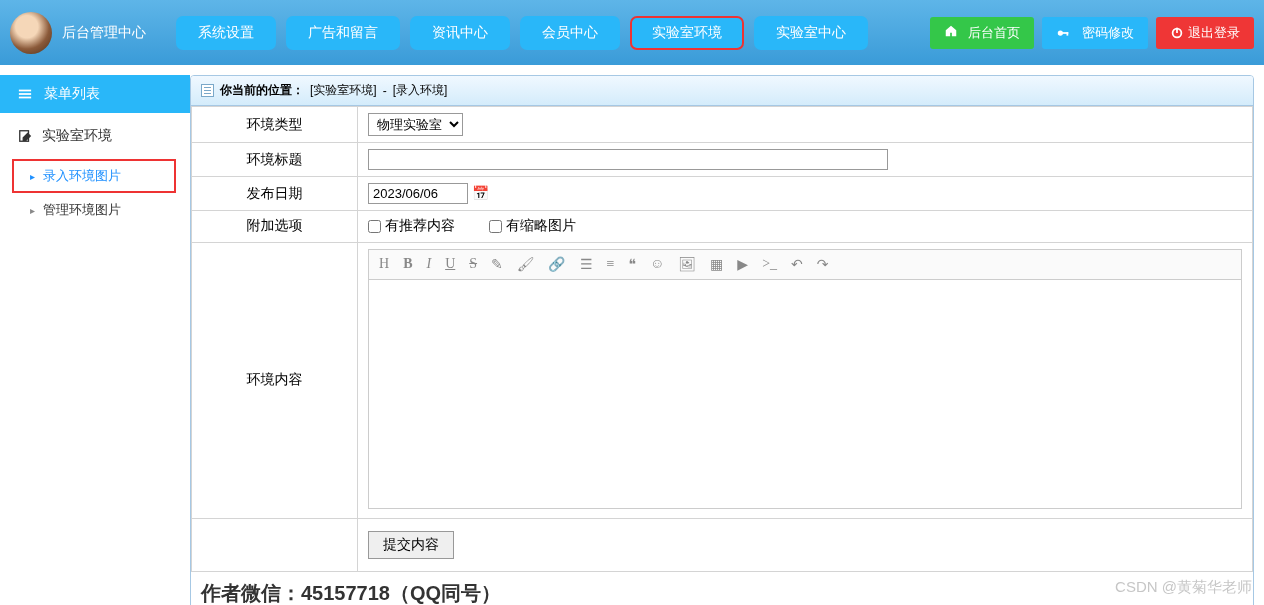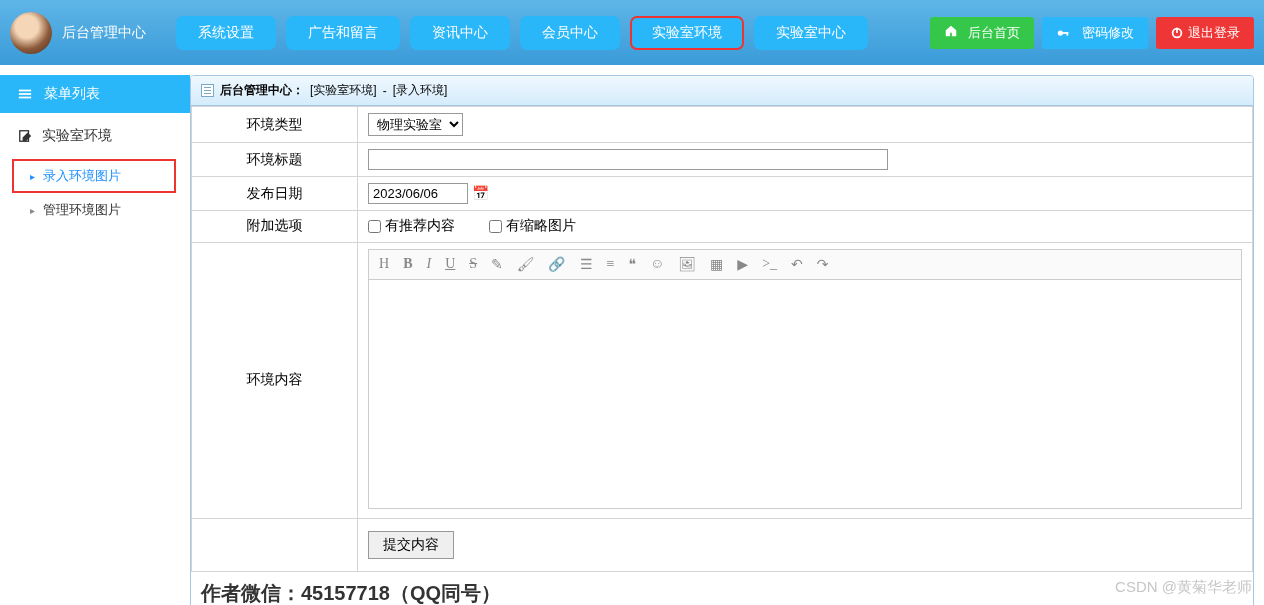--- a/index.html
+++ b/index.html
@@ -162,21 +162,21 @@
     <div class="menu-item">
       <span class="arrow">▸</span>
       <span>管理环境图片</span>
     </div>
   </div>
 
   <div class="content">
     <div class="panel">
       <div class="panel-header">
         <span class="breadcrumb-icon"></span>
-        <b>后台管理中心：</b>
+        <b>你当前的位置：</b>
         <span>[实验室环境]</span>
           <span>-</span>
           <span>[录入环境]</span>
       </div>
       <table class="form-table">
         <tbody>
             <tr>
           <td class="label">环境类型</td>
           <td>
             <select>

